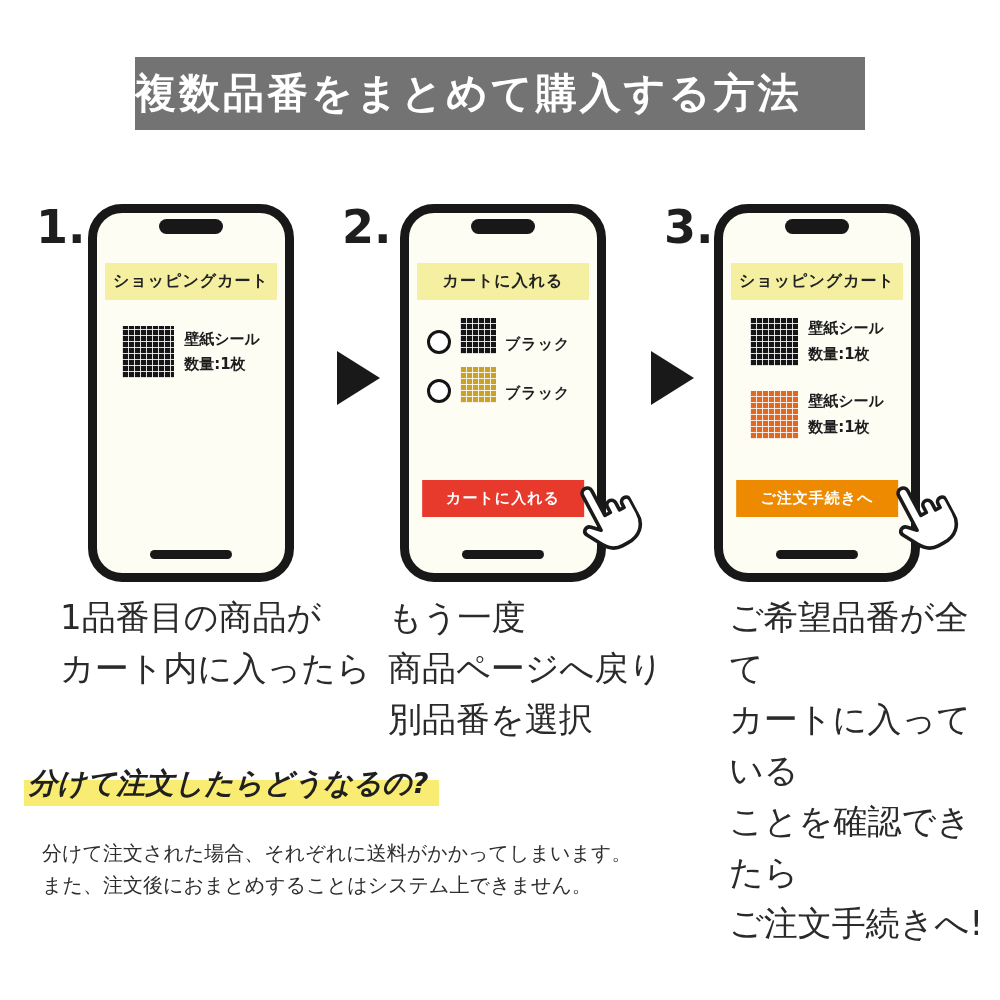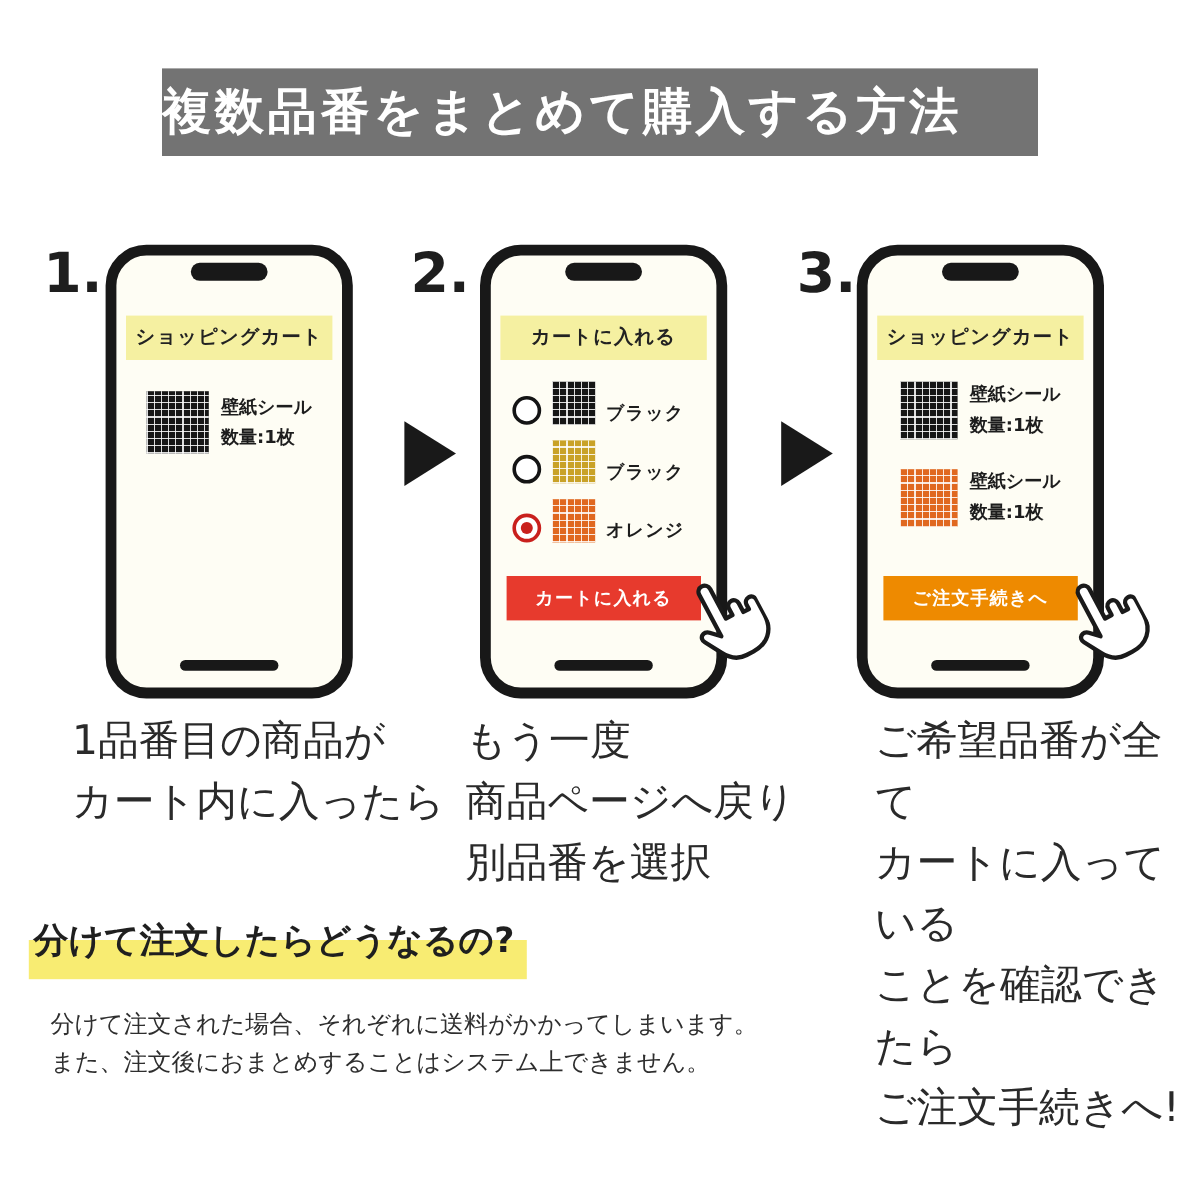--- a/index.html
+++ b/index.html
@@ -120,21 +120,22 @@
     white-space: pre-line;
   }
 
   
   .footer-q {
     position: absolute; left: 24px; top: 764px;
     font-size: 29px; font-weight: bold; color: #1f1f1f;
   }
   .footer-q .hl {
     background: linear-gradient(transparent 34%, #f8ec72 34%);
-    padding: 0 10px 16px 4px;
+    padding: 0 10px 6px 4px;
+    font-style: italic;
   }
   .footer-body {
     position: absolute; left: 30px; top: 838px;
     font-size: 20px; line-height: 1.58; font-weight: 500; color: #2e2e2e;
     white-space: pre-line;
     margin-left: 12px;
   }
 </style>
 </head>
 <body>
@@ -169,25 +170,20 @@
     <div class="option-row">
       <span class="radio"></span>
       <div class="swatch swatch-black"></div>
       <span class="option-label">ブラック</span>
     </div>
     <div class="option-row">
       <span class="radio"></span>
       <div class="swatch swatch-yellow"></div>
       <span class="option-label">ブラック</span>
     </div>
-    <div class="option-row">
-      <span class="radio selected"></span>
-      <div class="swatch swatch-orange"></div>
-      <span class="option-label">オレンジ</span>
-    </div>
   </div>
   <div class="phone-button btn-red">カートに入れる</div>
   <div class="home-bar"></div>
 </div>
 <span class="hand" style="left:572px; top:478px">
   <svg viewBox="0 0 64 80" xmlns="http://www.w3.org/2000/svg">
     <path d="M24 9 a5 5 0 0 1 10 0 V36 h6 v-6 a4.5 4.5 0 0 1 9 0 v8 h5 v-4 a4.5 4.5 0 0 1 9 0 v14 c0 14 -9 22 -22 22 h-6 c-8 0 -13 -4 -17 -11 l-8 -14 c-3 -5 3 -9 7 -5 l7 7 Z" fill="#ffffff" stroke="#1a1a1a" stroke-width="3.5" stroke-linejoin="round"></path>
   </svg>
 </span>
 <div class="caption" style="left:388px">もう一度

